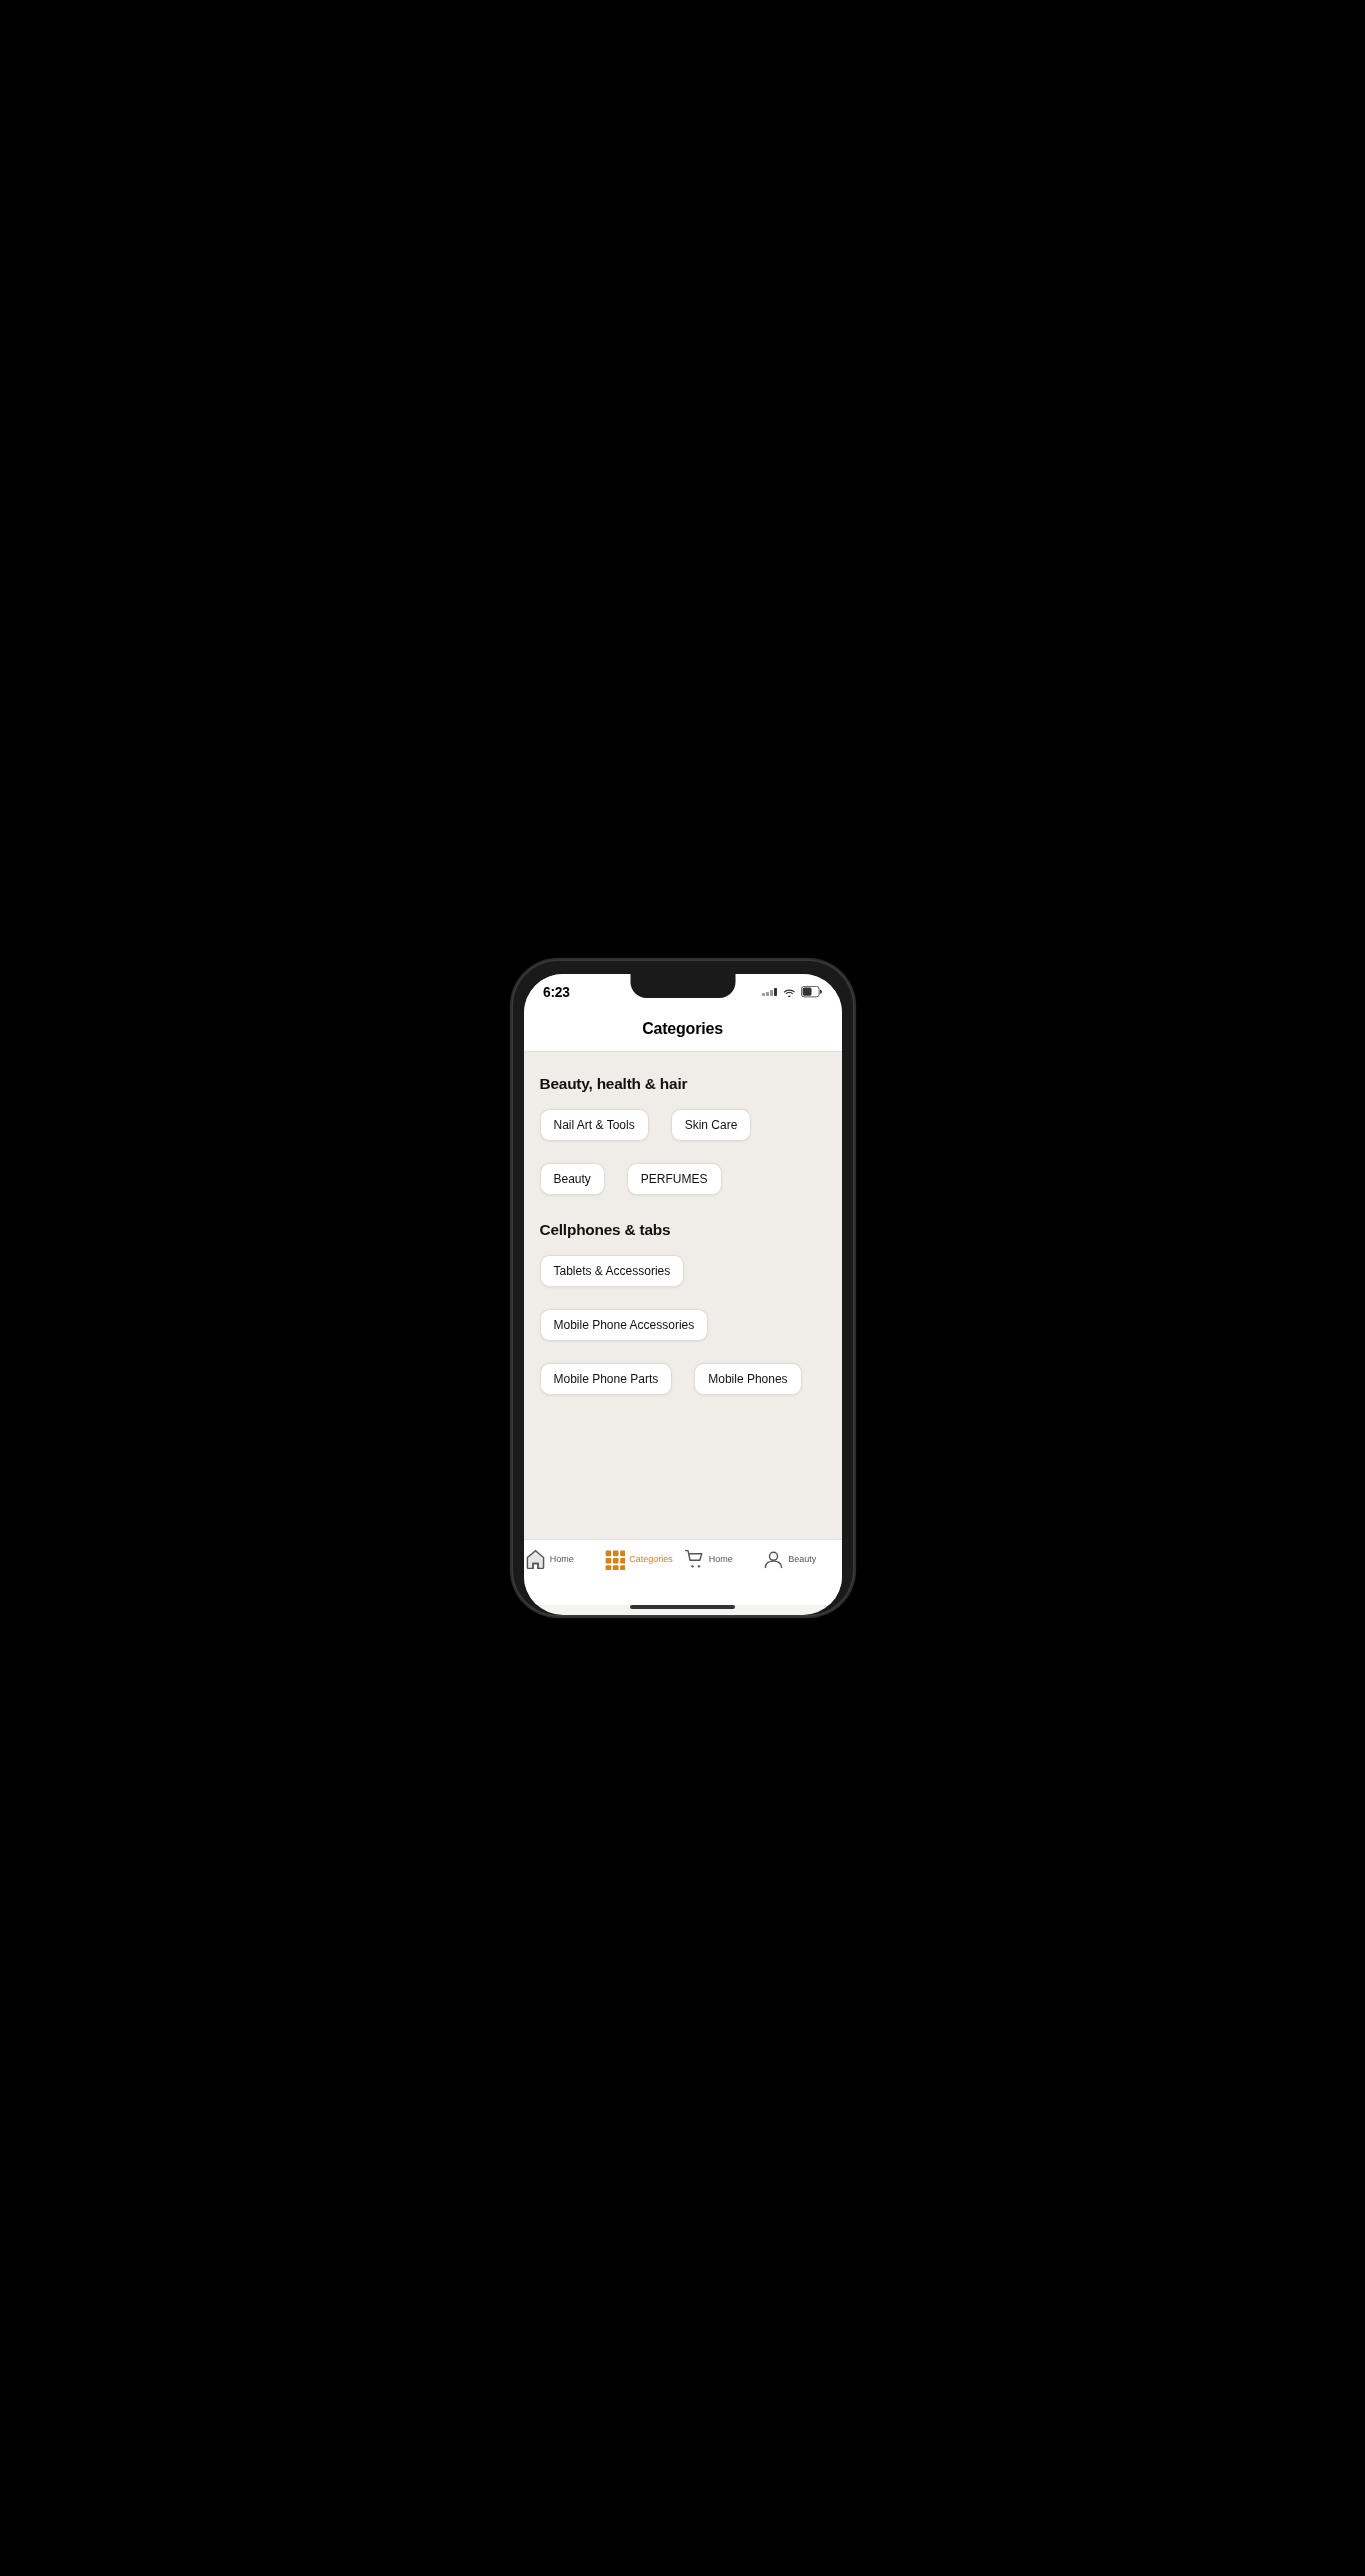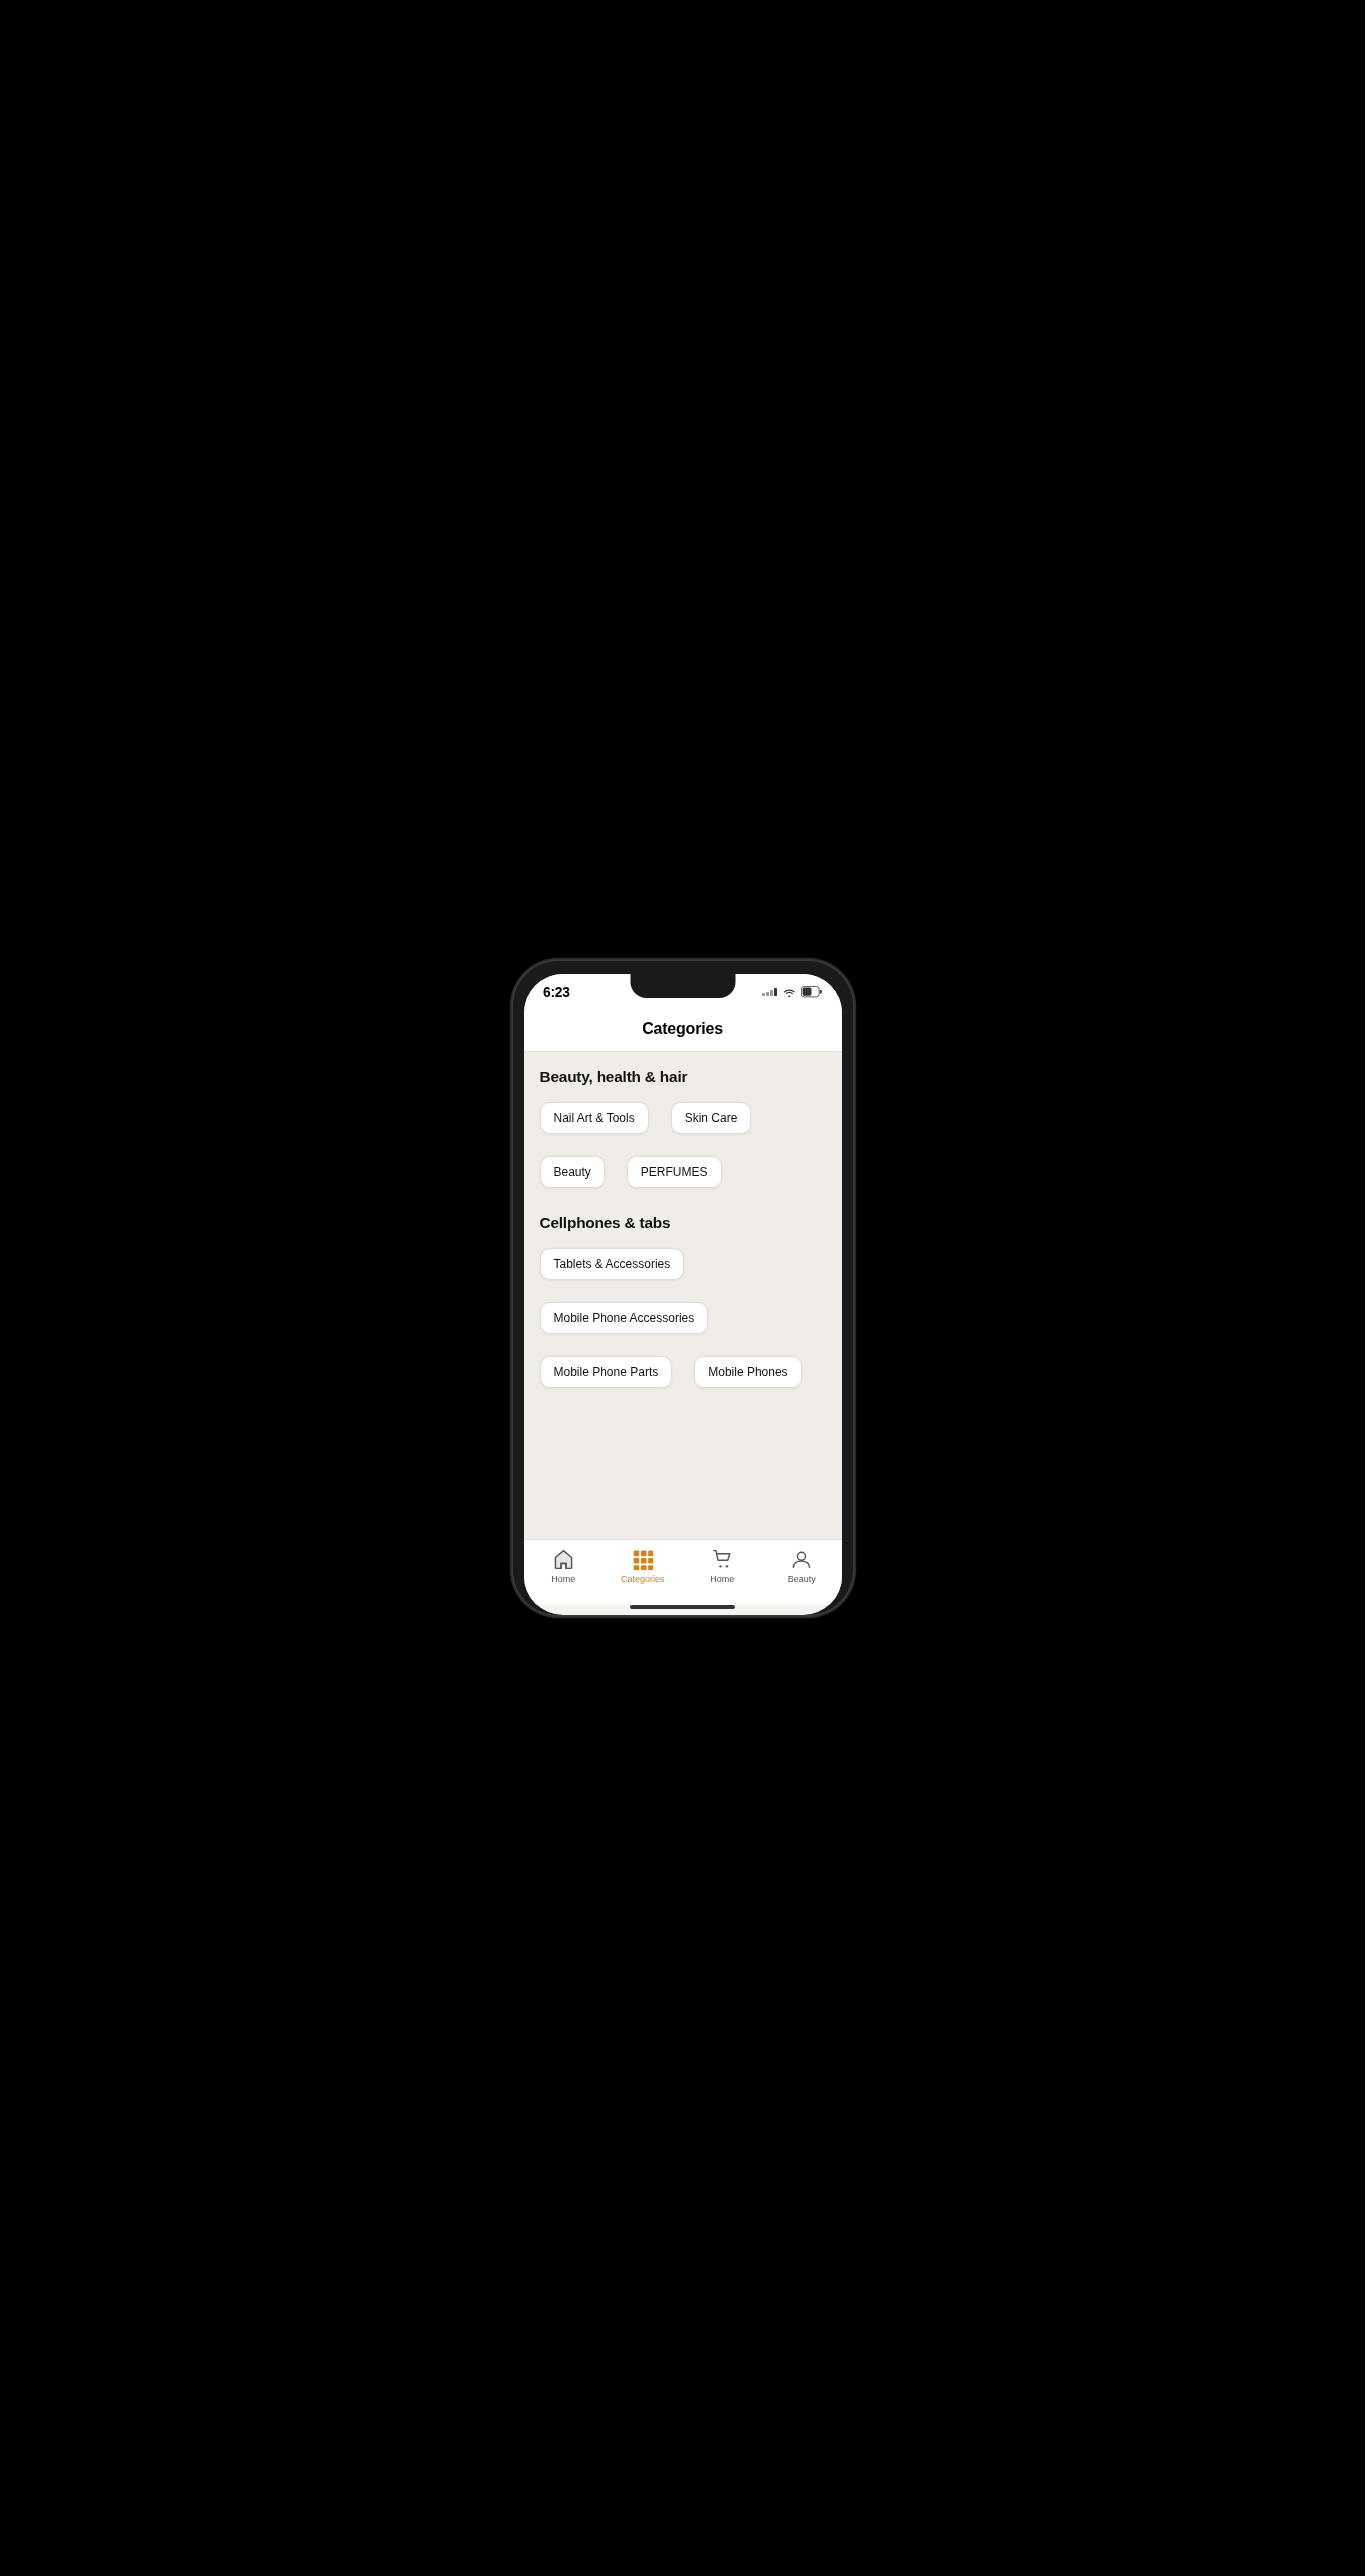--- a/index.html
+++ b/index.html
@@ -128,21 +128,21 @@
       font-weight: 700;
       color: #000;
       letter-spacing: -0.2px;
     }
 
     
     .content {
       flex: 1;
       overflow-y: auto;
       background: #f0ede8;
-      padding: 16px 16px 13px;
+      padding: 23px 16px 13px;
     }
 
     .content::-webkit-scrollbar { display: none; }
 
     .section {
       margin-bottom: 26px;
     }
 
     .section-title {
       font-size: 15.4px;
@@ -178,21 +178,21 @@
       display: flex;
       align-items: flex-start;
       padding-top: 8px;
       border-top: 0.8px solid #e5e2de;
       flex-shrink: 0;
     }
 
     .nav-item {
       flex: 1;
       display: flex;
-      flex-direction: column;
+      flex-direction: row;
       align-items: center;
       gap: 3.2px;
       cursor: pointer;
     }
 
     .nav-icon {
       width: 23px;
       height: 23px;
       display: flex;
       align-items: center;

